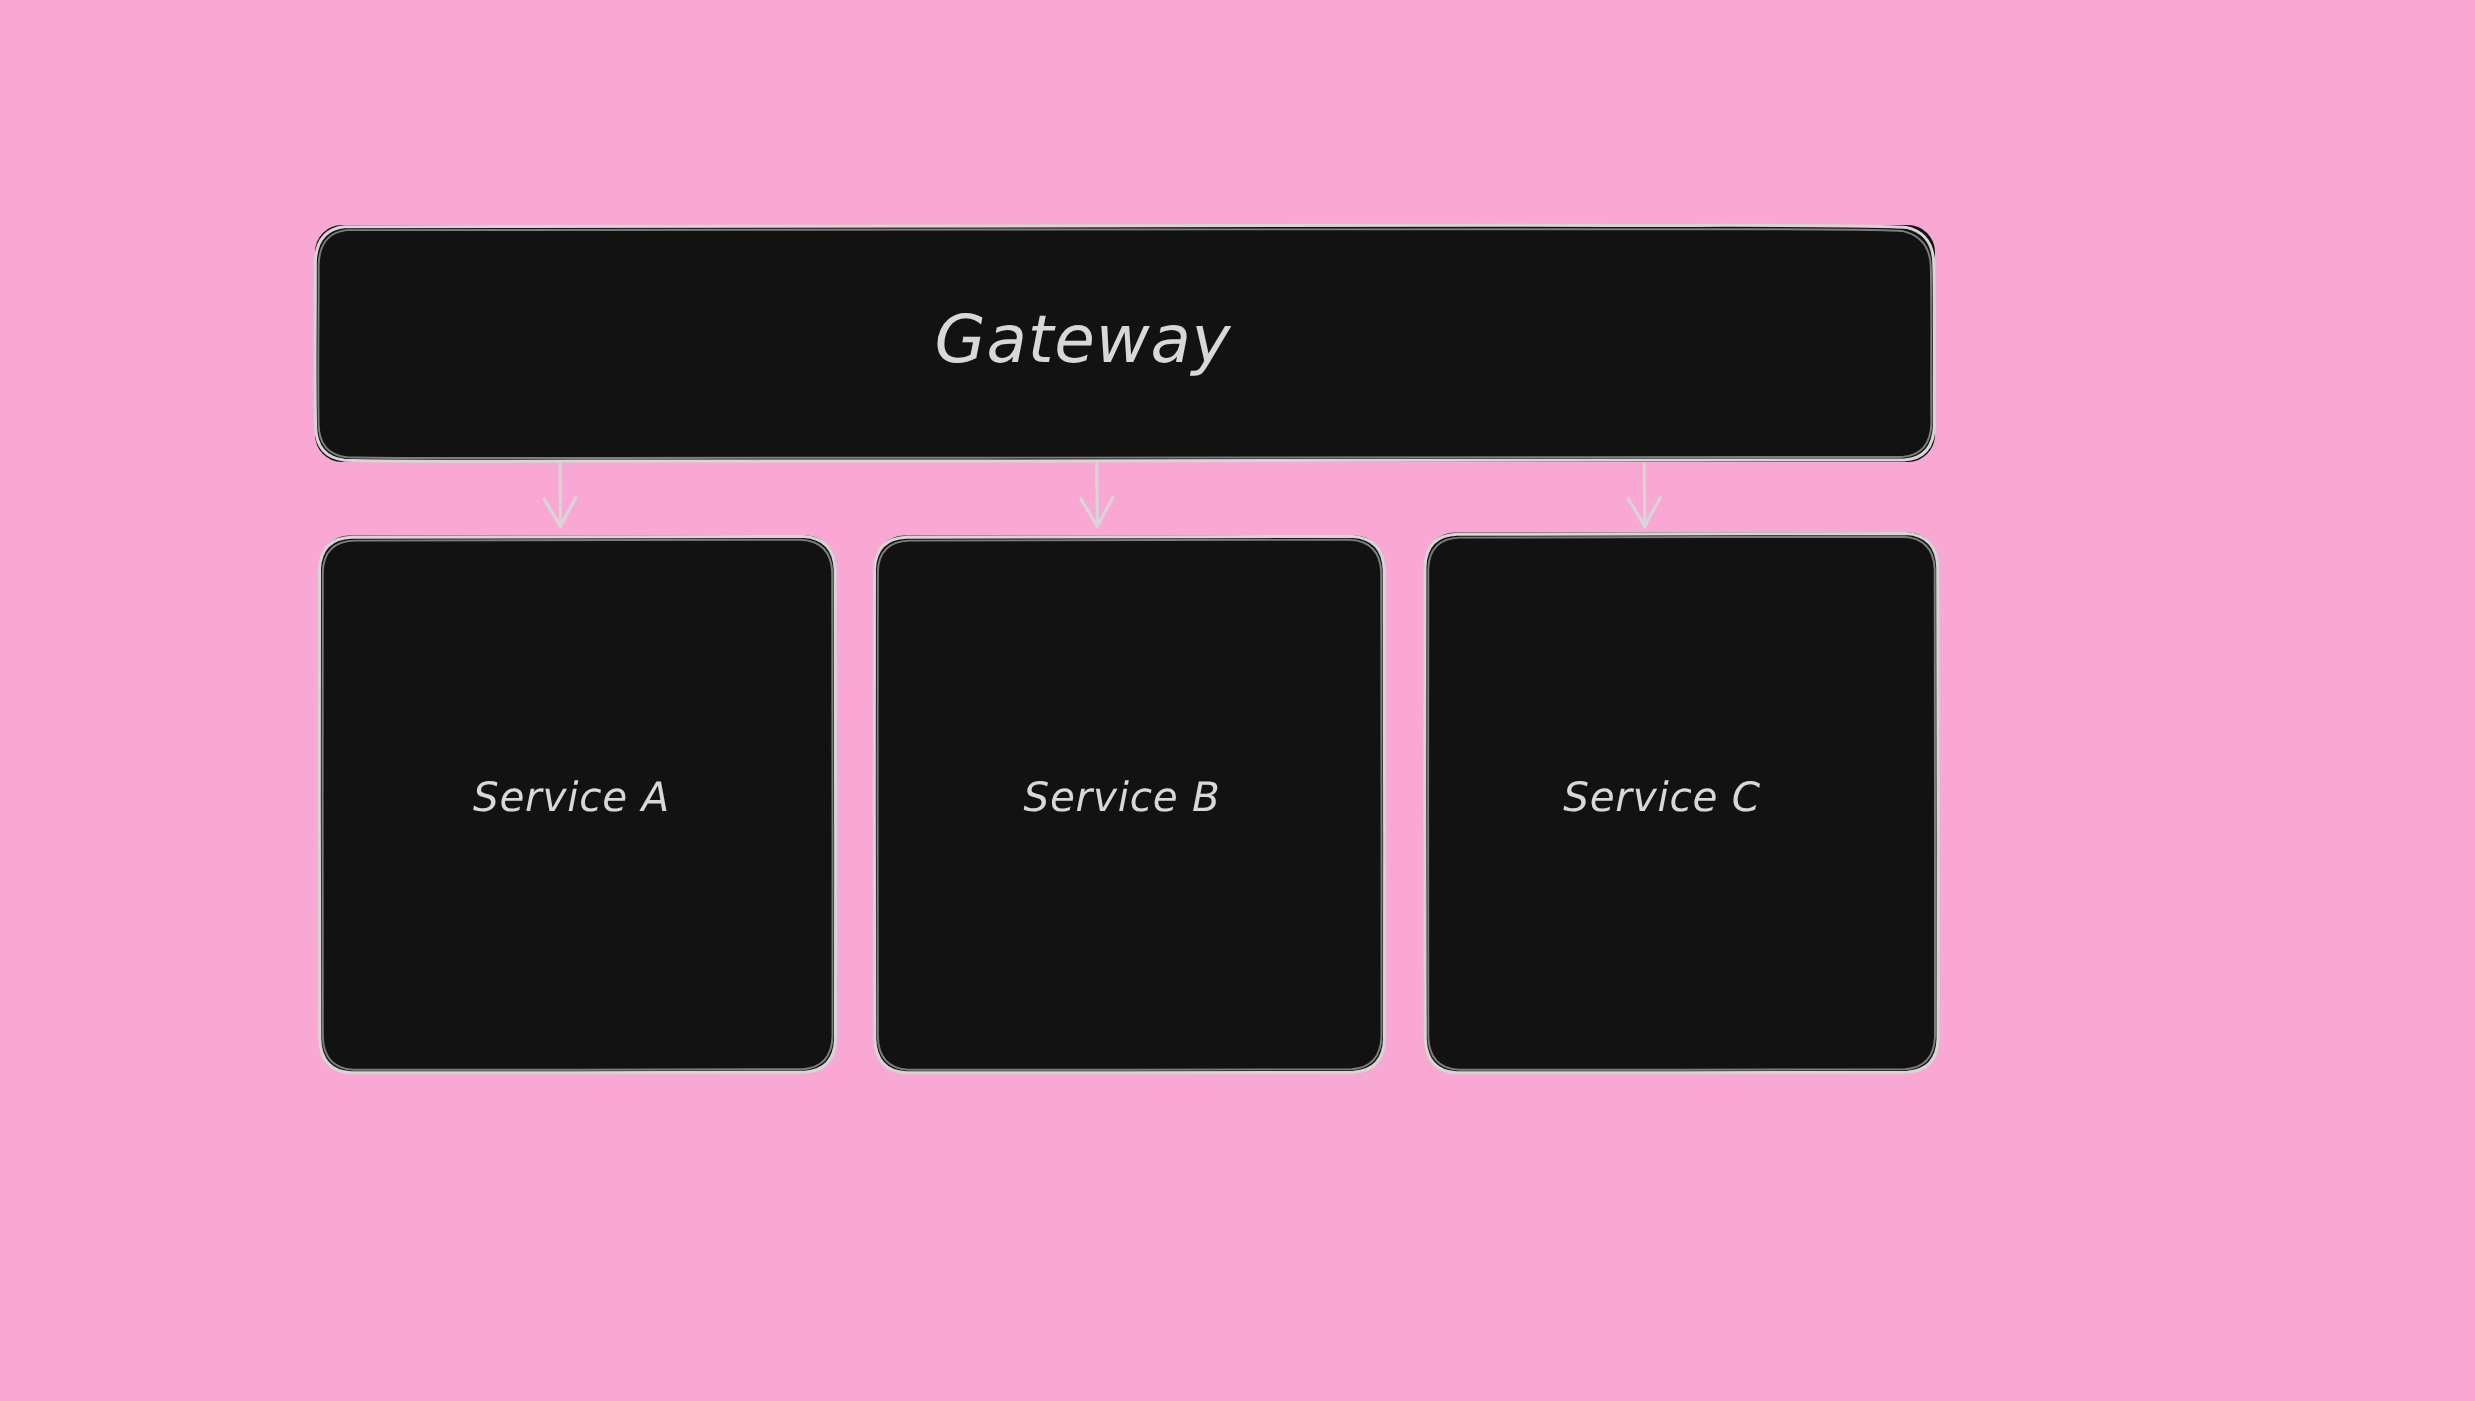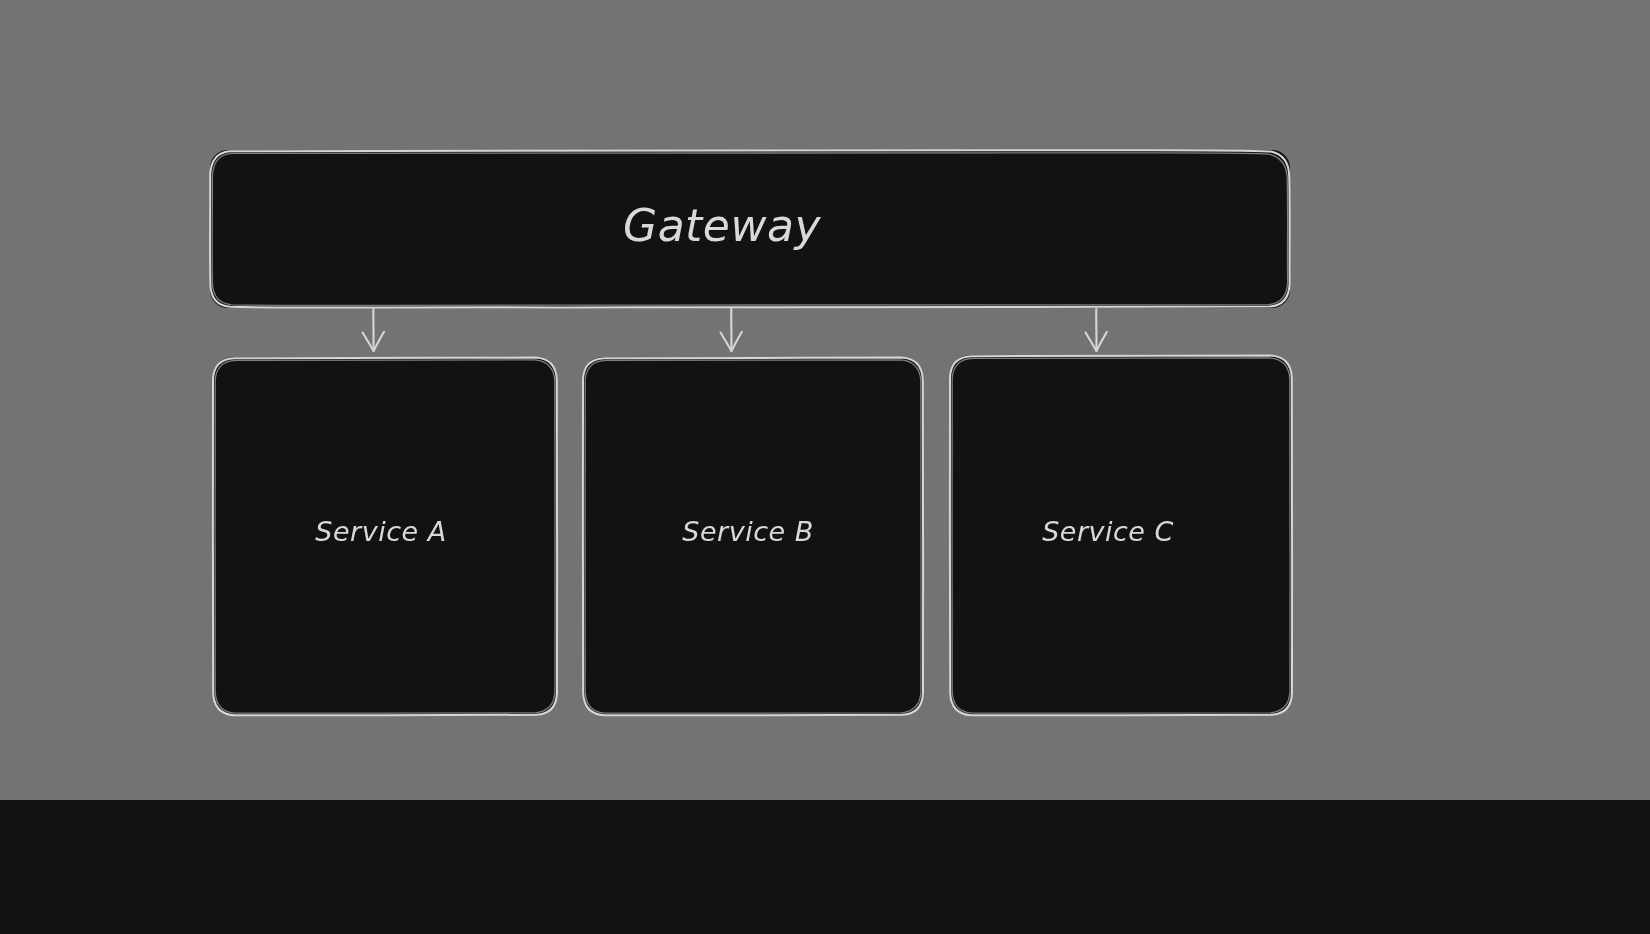--- a/index.html
+++ b/index.html
@@ -9,22 +9,22 @@
   }
   body {
     width: 1650px;
     height: 934px;
     overflow: hidden;
     font-family: "DejaVu Sans", sans-serif;
   }
   #canvas-root {
     position: relative;
     width: 1650px;
-    height: 800px;
-    background: #737373;
+    height: 934px;
+    background: #f9a8d4;
   }
   #diagram-svg {
     position: absolute;
     top: 0;
     left: 0;
     width: 1650px;
     height: 934px;
     display: block;
   }
   .node-label {

